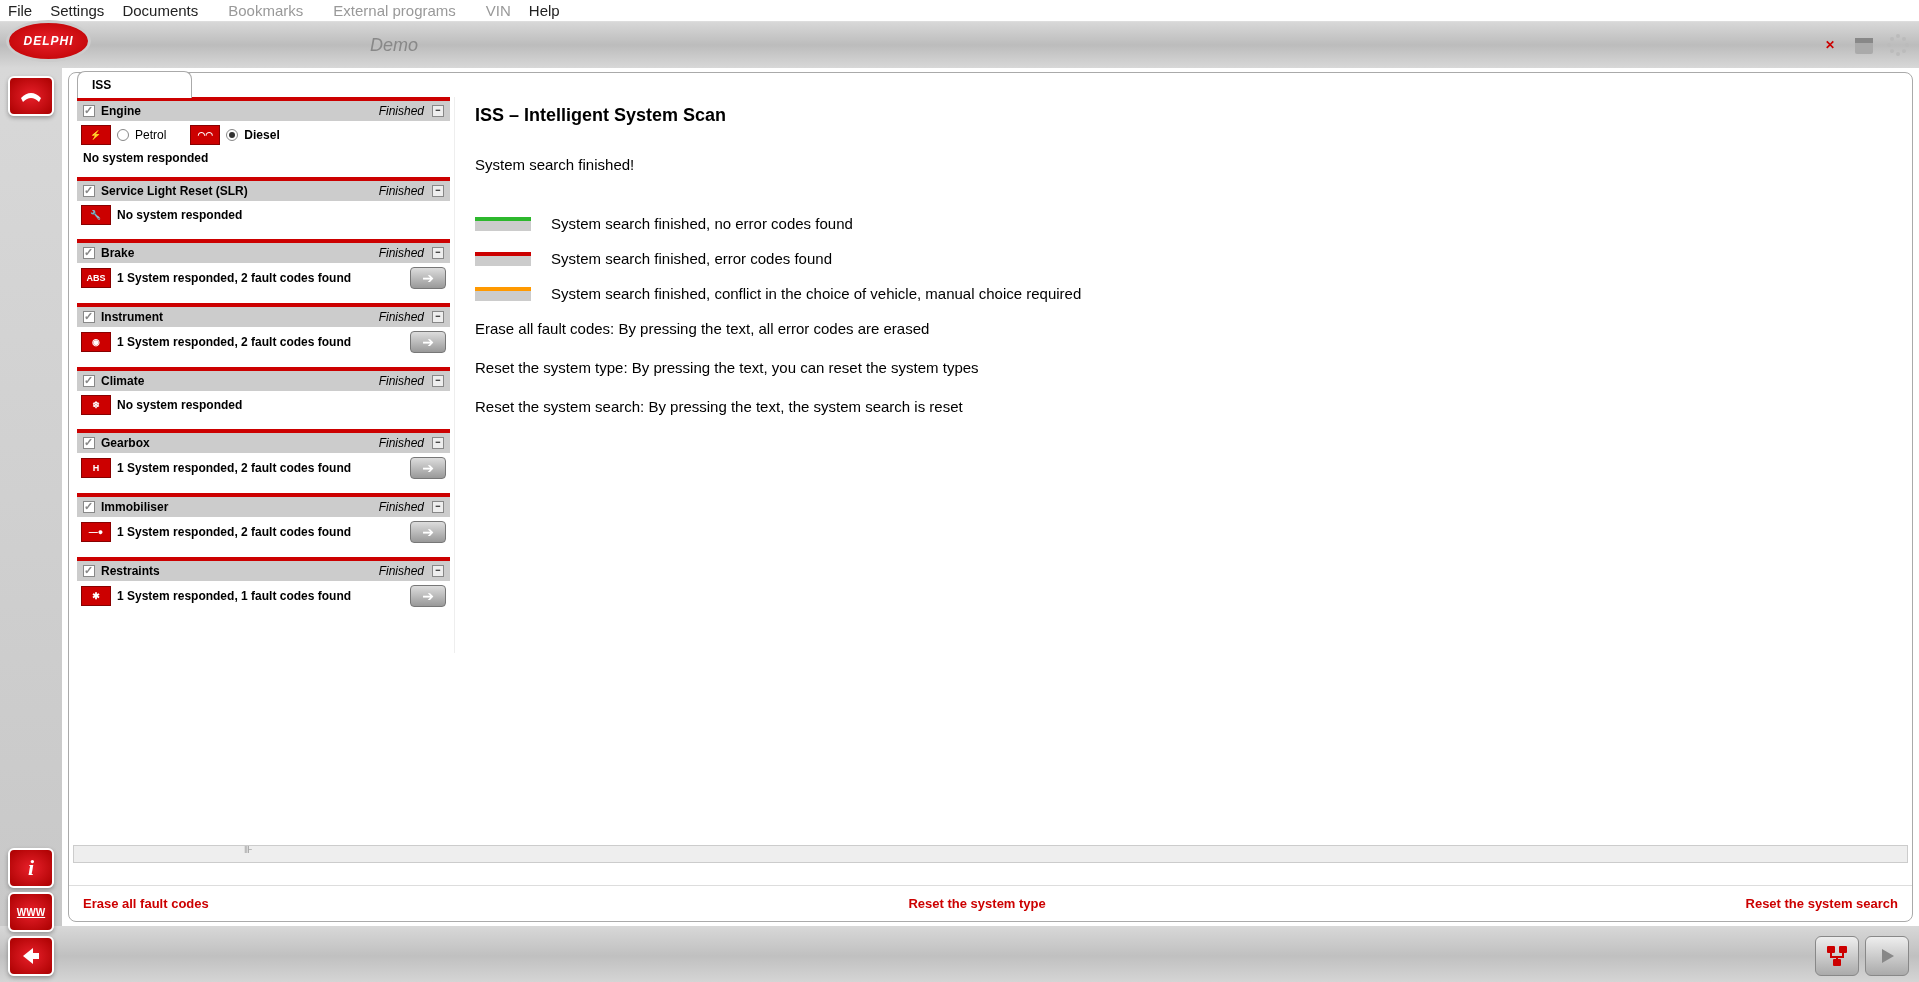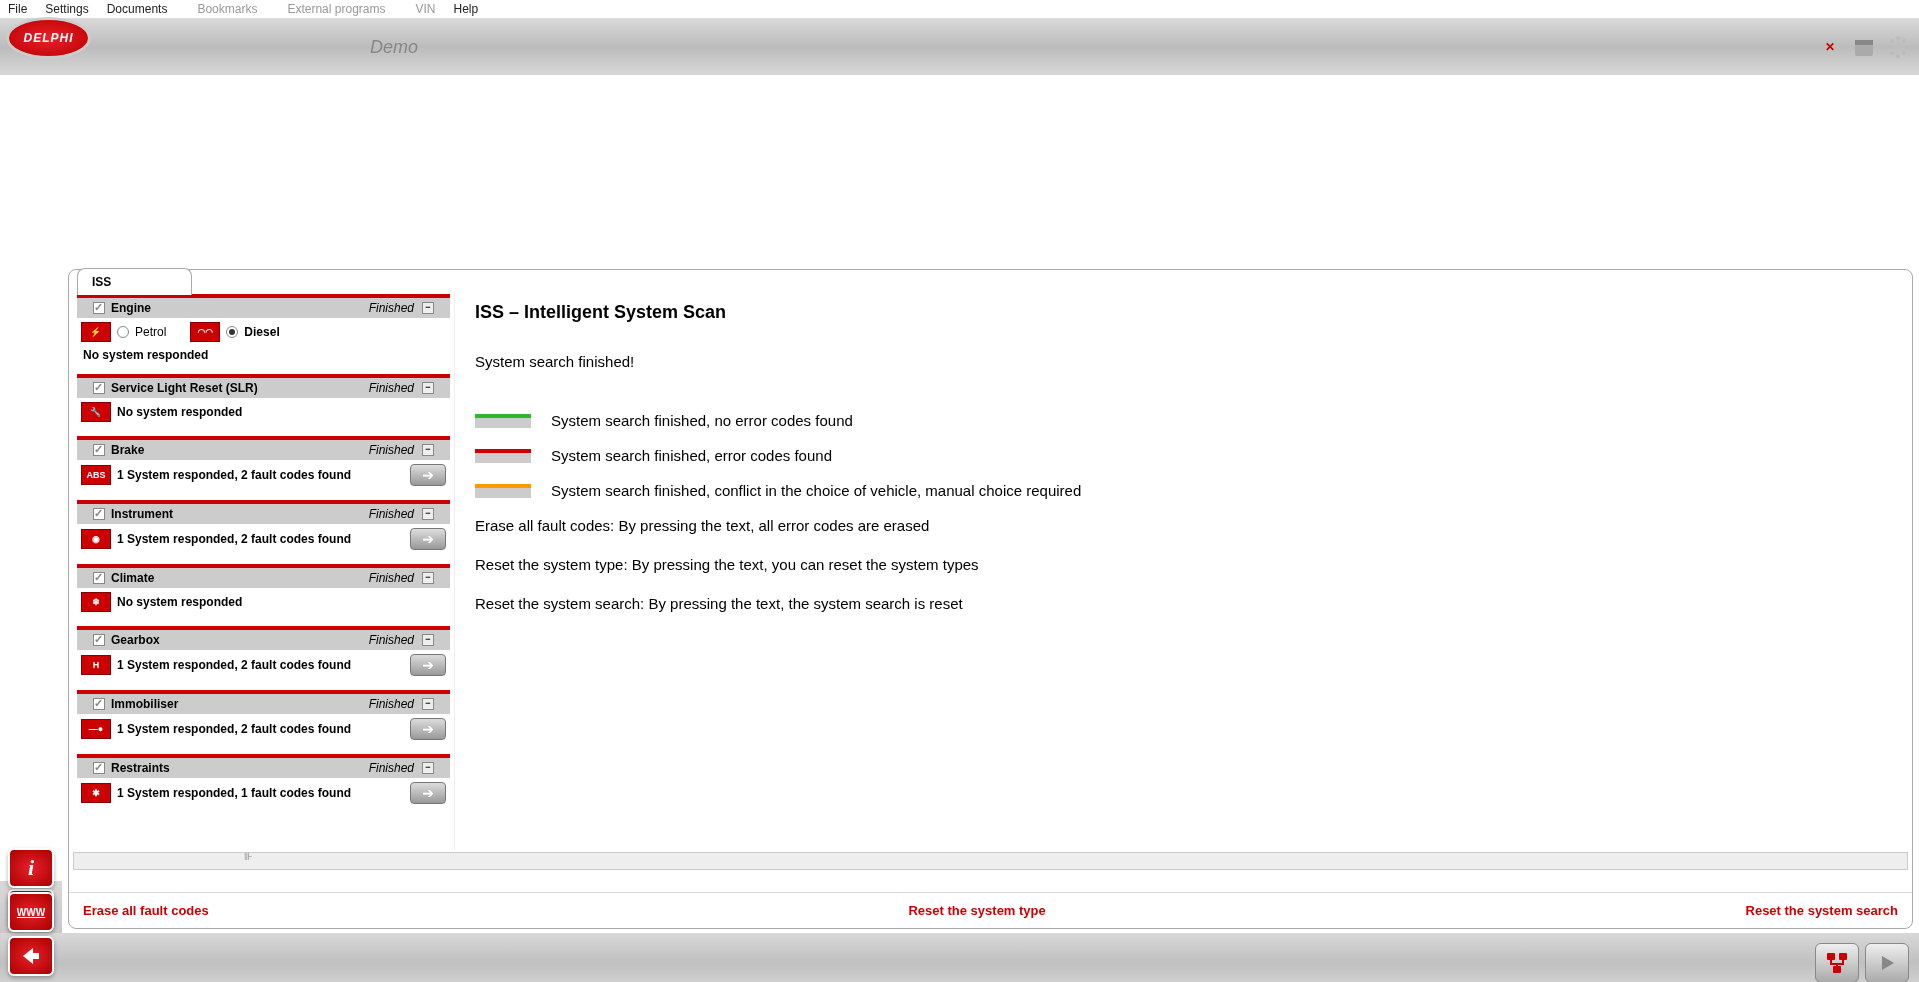--- a/index.html
+++ b/index.html
@@ -1,47 +1,47 @@
 <!DOCTYPE html>
 <html><head>
 <meta charset="utf-8">
 <style>
 * { box-sizing: border-box; margin: 0; padding: 0; }
 body { font-family: Arial, sans-serif; font-size: 12px; background: #fff; width: 1919px; height: 982px; overflow: hidden; }
 
 .menubar { background: #fff; padding: 2px 8px; display: flex; gap: 18px; border-bottom: 1px solid #ddd; }
-.menubar span { font-size: 12px; color: #222; cursor: pointer; }
+.menubar span { font-size: 15px; color: #222; cursor: pointer; }
 .menubar span.disabled { color: #999; margin-left: 12px; }
 
-.topbar { height: 56px; background: linear-gradient(#d8d8d8,#bcbcbc,#d8d8d8); position: relative; display: flex; align-items: center; }
+.topbar { height: 46px; background: linear-gradient(#d8d8d8,#bcbcbc,#d8d8d8); position: relative; display: flex; align-items: center; }
 .logo { position: absolute; left: 6px; top: -2px; z-index: 10; }
 .logo-oval { width: 85px; height: 42px; background: radial-gradient(#e8202a,#b00); border-radius: 50%; border: 3px solid #ccc; display: flex; align-items: center; justify-content: center; color:#fff; font-weight:bold; font-size:12px; font-style:italic; letter-spacing:1px;}
 .demo-text { position:absolute; left:370px; font-size:18px; color:#888; font-style:italic; }
 .topbar-right { position:absolute; right:8px; display:flex; gap:8px; align-items:center; }
 .top-icon { width:26px; height:26px; display:flex; align-items:center; justify-content:center; }
 
-.main-area { display: flex; height: calc(982px - 18px - 46px - 60px); align-items: flex-end; }
+.main-area { display: flex; height: calc(982px - 18px - 46px - 60px); }
 
 .leftbar { width: 62px; background: linear-gradient(#d8d8d8,#c8c8c8); display:flex; flex-direction:column; padding-top:8px; gap:4px; align-items:center; }
 .leftbar .btn { width:46px; height:40px; background: radial-gradient(#e8202a,#a00); border-radius:6px; border:2px solid #fff; box-shadow:0 2px 4px rgba(0,0,0,.3); display:flex; align-items:center; justify-content:center; color:#fff; font-size:10px; font-weight:bold; }
 .leftbar .spacer { flex:1; }
 
 .content-panel { flex:1; margin: 4px 6px 4px 6px; background:#fff; border:1px solid #aaa; border-radius:8px; position:relative; display:flex; flex-direction:column; }
 
 .iss-tab { position:absolute; top:-2px; left:8px; background:#fff; border:1px solid #aaa; border-bottom:none; border-top-left-radius:8px; border-top-right-radius:8px; padding:6px 80px 6px 14px; font-weight:bold; z-index:2; }
 
 .panel-body { display:flex; flex:1; margin-top:24px; padding: 0 8px; overflow:hidden; }
 
 .scan-list { width: 378px; overflow-y: scroll; border-right: 1px solid #eee; padding-right:4px; height: 556px; }
 .scan-list::-webkit-scrollbar { width:18px; }
 .scan-list::-webkit-scrollbar-track { background:#eee; }
 .scan-list::-webkit-scrollbar-thumb { background:#ccc; border:1px solid #999; }
 
 .system-block { margin-bottom: 10px; }
-.sys-header { background:#ccc; display:flex; align-items:center; padding:3px 16px; font-size:12px; font-weight:bold; }
+.sys-header { background:#ccc; display:flex; align-items:center; padding:3px 6px; font-size:12px; font-weight:bold; }
 .sys-header .chk { width:12px; height:12px; background:#fff; border:1px solid #888; margin-right:6px; position:relative; }
 .sys-header .chk::after { content:"✓"; position:absolute; top:-2px; left:0; font-size:11px; color:#888;}
 .sys-header .name { flex:1; }
 .sys-header .status { font-style:italic; font-weight:normal; margin-right:8px;}
 .sys-header .collapse { width:12px; height:12px; border:1px solid #888; background:#eee; font-size:9px; line-height:9px; text-align:center; }
 .sys-bar { height:4px; background:#cc0000; }
 .sys-body { background:#fff; padding:4px 4px; display:flex; align-items:center; gap:6px; }
 .sys-icon { width:30px; height:20px; background:#cc0000; color:#fff; display:flex; align-items:center; justify-content:center; font-size:9px; font-weight:bold; border:1px solid #800;}
 .sys-text { font-size:12px; font-weight:bold; flex:1; }
 .arrow-btn { width:36px; height:22px; background:linear-gradient(#ddd,#999); border:1px solid #777; border-radius:4px; display:flex; align-items:center; justify-content:center; color:#fff; font-size:14px;}

